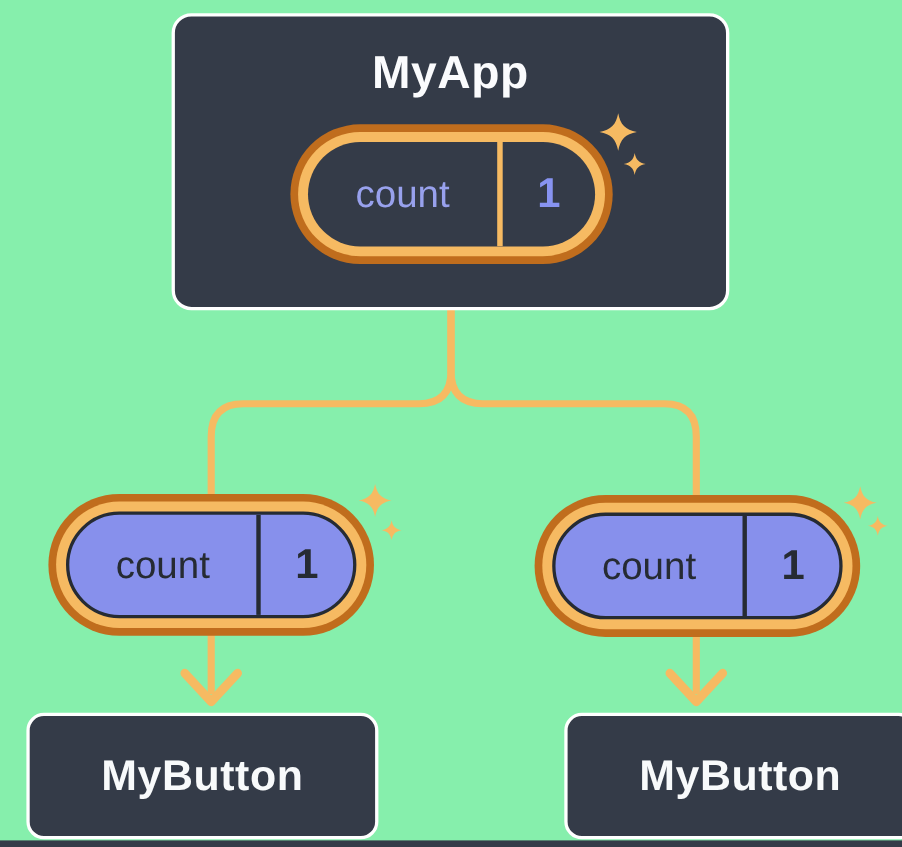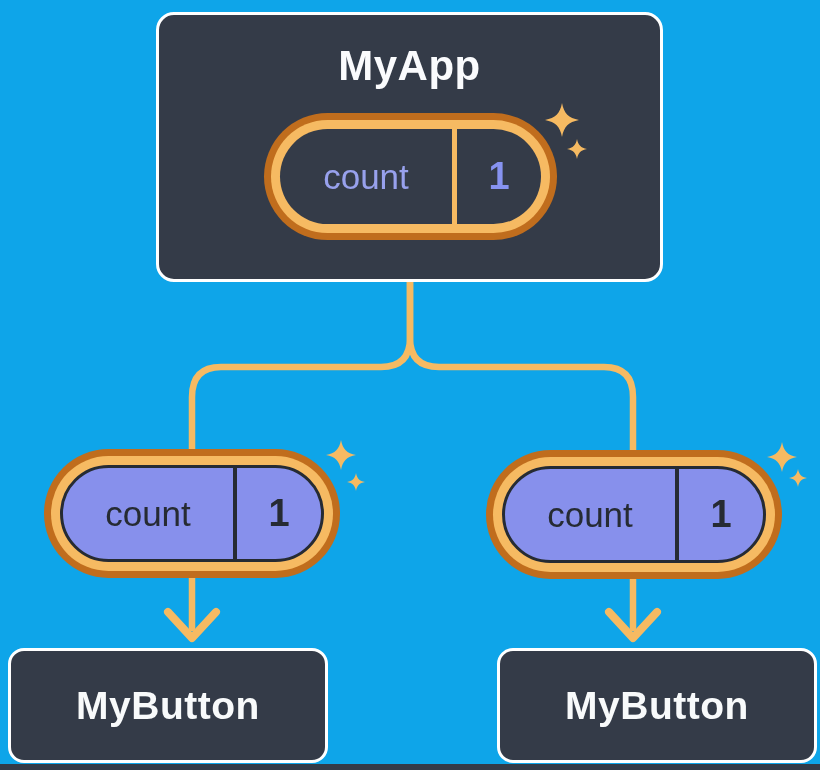--- a/index.html
+++ b/index.html
@@ -1,36 +1,36 @@
 <!DOCTYPE html>
 <html><head>
 <meta charset="utf-8">
 <style>
   html,body{margin:0;padding:0;background:#4C6570;}
   .canvas{
     position:relative;width:820px;height:770px;overflow:hidden;
-    background:#0ea5e9;
+    background:#86efac;
     font-family:"Liberation Sans", sans-serif;
   }
   svg.connectors{position:absolute;left:0;top:0;width:820px;height:770px;z-index:1;}
   .branch{stroke:#F6BA62;stroke-width:6.5;fill:none;stroke-linecap:round;stroke-linejoin:round;}
   .chevron{stroke:#F6BA62;stroke-width:8;fill:none;stroke-linecap:round;stroke-linejoin:round;}
 
   .node-box{
     position:absolute;z-index:2;box-sizing:border-box;
     background:#343B48;border:3px solid #FFFFFF;border-radius:18px;
   }
   .myapp-box{left:156px;top:12px;width:507px;height:270px;}
   .myapp-title{
     margin-top:27px;text-align:center;font-size:42px;font-weight:600;
     color:#FAFBFD;letter-spacing:0.5px;
   }
   .mybutton-box{
     width:320px;height:115px;border-radius:16px;
-    display:flex;align-items:center;justify-content:center;
+    display:flex;align-items:center;justify-content:center;margin-left:16px;
   }
   .mybutton-left{left:8px;top:648px;}
   .mybutton-right{left:497px;top:648px;}
   .mybutton-title{font-size:39px;font-weight:600;color:#F8FAFB;letter-spacing:0.5px;}
 
   .pill{position:absolute;z-index:3;text-align:right;}
   .pill-top{left:264px;top:113px;width:293px;height:127px;}
   .pill-left{left:44px;top:449px;width:296px;height:129px;}
   .pill-right{left:486px;top:450px;width:296px;height:129px;}
   .ring-outer{

